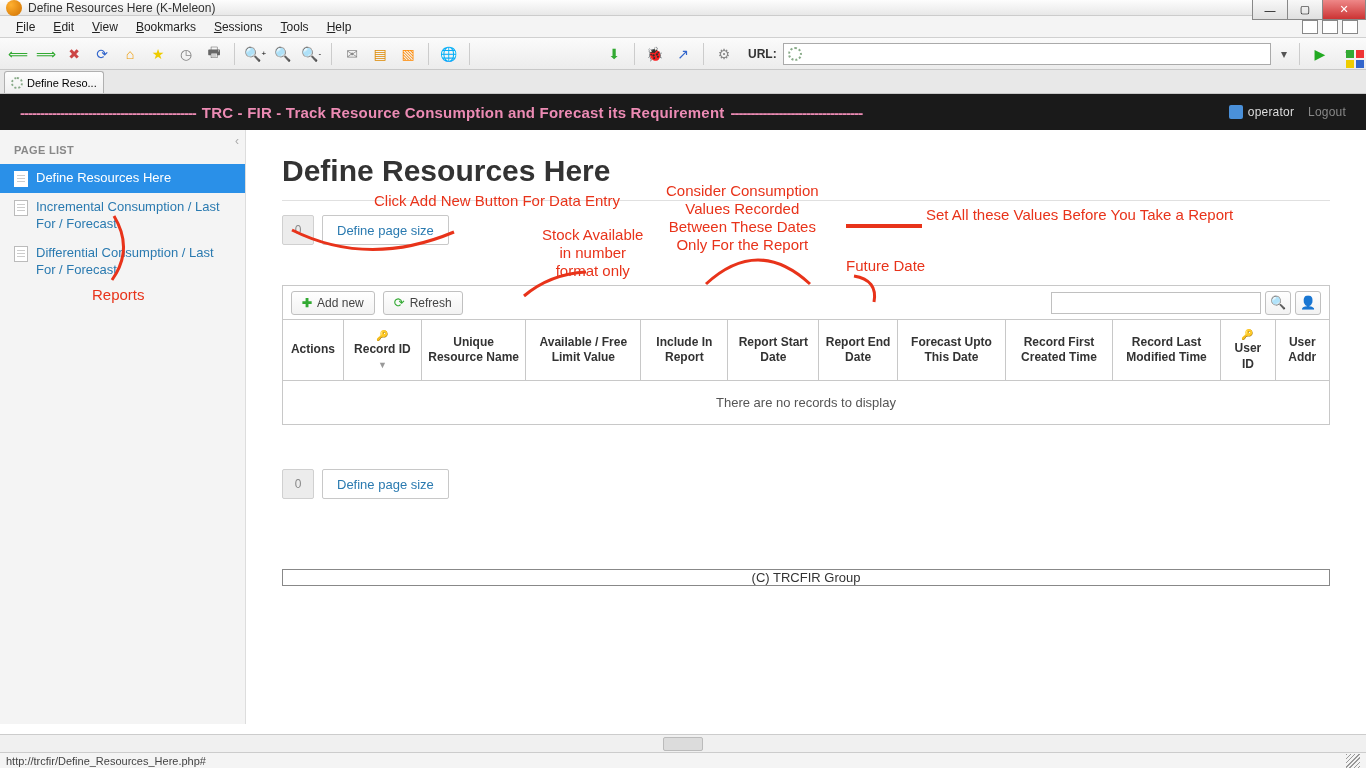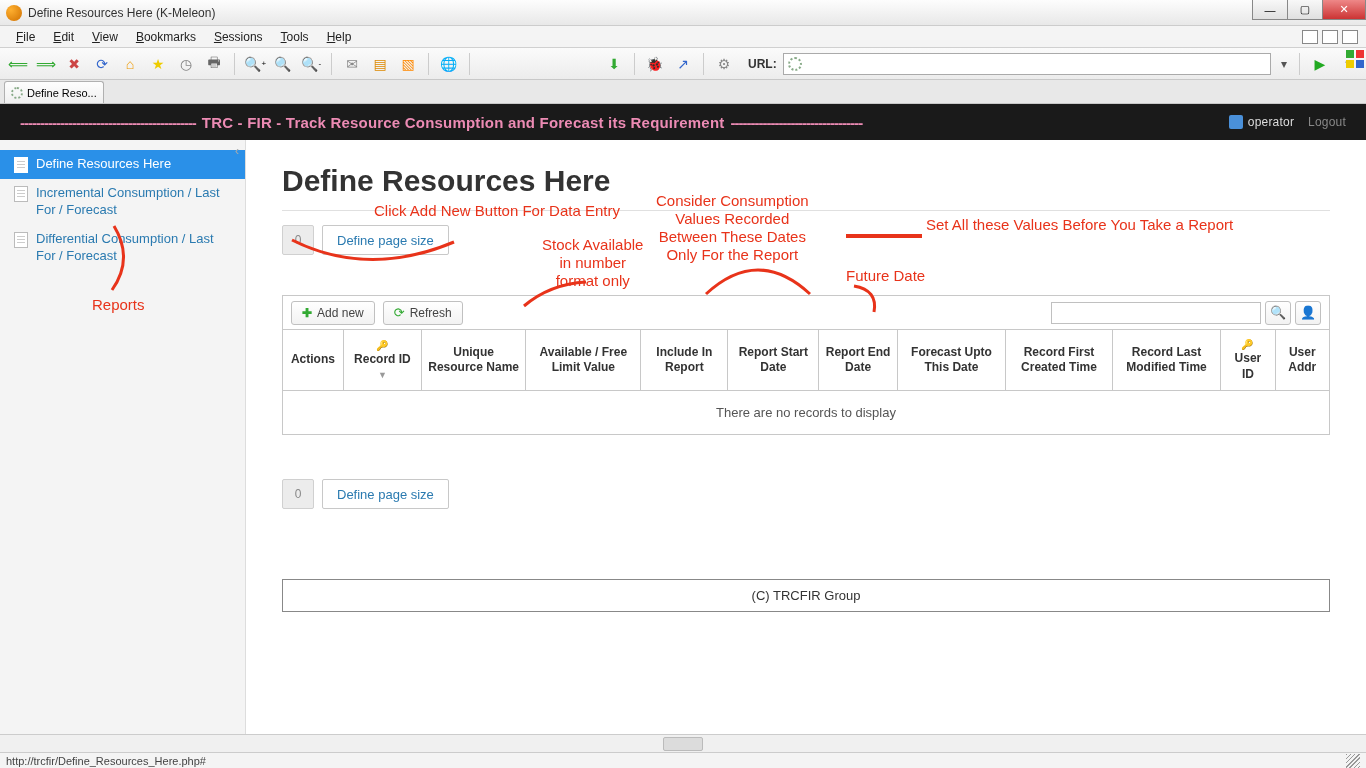--- a/index.html
+++ b/index.html
@@ -1,19 +1,19 @@
 <!DOCTYPE html>
 <html><head>
 <meta charset="utf-8">
 <style>
 * { margin: 0; padding: 0; box-sizing: border-box; font-family: "Segoe UI", Tahoma, sans-serif; }
 body { width: 1366px; height: 768px; background: #fff; overflow: hidden; position: relative; font-size: 12px; }
 
 
-.titlebar { height: 26px; background: linear-gradient(#fdfdfd,#e8e8e8); border-bottom: 1px solid #ccc; display: flex; align-items: center; padding: 0 6px; position: relative; }
+.titlebar { height: 16px; background: linear-gradient(#fdfdfd,#e8e8e8); border-bottom: 1px solid #ccc; display: flex; align-items: center; padding: 0 6px; position: relative; }
 .titlebar .favicon { width: 16px; height: 16px; background: radial-gradient(circle at 30% 30%, #ffb030, #d07000); border-radius: 50%; margin-right: 6px; }
 .titlebar .title { font-size: 12px; color: #333; }
 .winbtns { position: absolute; right: 0; top: 0; display: flex; }
 .winbtn { width: 36px; height: 20px; border: 1px solid #888; border-top: none; display: flex; align-items: center; justify-content: center; font-size: 11px; margin-left: -1px; background: linear-gradient(#f8f8f8,#e0e0e0); cursor: pointer; }
 .winbtn.close { background: linear-gradient(#e88,#c33); color: #fff; width: 44px; }
 .winbtn.max { background: linear-gradient(#f8f8f8,#e0e0e0); }
 .winbtn.min { }
 
 
 .menubar { height: 22px; background: #f4f4f4; border-bottom: 1px solid #d0d0d0; display: flex; align-items: center; padding: 0 8px; gap: 2px; }
@@ -80,21 +80,21 @@
 table.datatbl th { border: 1px solid #c8c8c8; padding: 8px 6px; font-size: 12px; font-weight: bold; color: #333; background: #fff; vertical-align: middle; text-align: center; line-height: 1.3; position: relative; }
 table.datatbl th .key { color: #caa733; font-size: 10px; display: block; }
 table.datatbl th .sort { color: #999; font-size: 9px; display: block; margin-top: 2px; }
 table.datatbl td.empty { text-align: center; padding: 14px; color: #555; font-size: 13px; border: 1px solid #c8c8c8; }
 
 
 .anno { position: absolute; color: #e8331a; font-size: 15px; font-family: "Arial", sans-serif; white-space: pre; pointer-events: none; text-align: center; line-height: 1.2; }
 .curve { position: absolute; pointer-events: none; }
 
 
-.copyright { margin-top: 70px; border: 1px solid #888; padding: 8px; text-align: center; font-size: 13px; color: #333; }
+.copyright { margin-top: 70px; border: 1px solid #888; padding: 0; text-align: center; font-size: 13px; color: #333; }
 .hscroll { position: absolute; left: 0; right: 0; bottom: 16px; height: 18px; background: #f0f0f0; border-top: 1px solid #ccc; display: flex; align-items: center; }
 .hscroll .thumb { position: absolute; left: 50%; transform: translateX(-50%); width: 40px; height: 14px; background: #dcdcdc; border: 1px solid #bbb; border-radius: 2px; }
 .statusbar { position: absolute; left: 0; right: 0; bottom: 0; height: 16px; background: #f4f4f4; border-top: 1px solid #ccc; font-size: 11px; color: #444; padding: 0 6px; display: flex; align-items: center; }
 .statusbar .grip { margin-left: auto; width: 14px; height: 14px; background: repeating-linear-gradient(135deg,#999 0 1px,transparent 1px 3px); }
 
 
 .exticon { position: absolute; right: 2px; top: 50px; width: 18px; height: 18px; }
 .exticon svg { width: 18px; height: 18px; }
 </style>
 </head>
@@ -189,20 +189,21 @@
       <div class="av"></div>
       <span>operator</span>
     </div>
     <span class="lo">Logout</span>
   </div>
 </div>
 
 <div class="mainwrap">
   <div class="sidebar">
     <div class="collapse">‹</div>
+    <h5>PAGE LIST</h5>
     <div class="navitem active">
       <div class="pico"></div>
       <span>Define Resources Here</span>
     </div>
     <div class="navitem">
       <div class="pico"></div>
       <span>Incremental Consumption / Last For / Forecast</span>
     </div>
     <div class="navitem">
       <div class="pico"></div>
@@ -216,21 +217,21 @@
   </div>
 
   <div class="content">
     <h1>Define Resources Here</h1>
     <hr>
 
     <div class="anno" style="left:128px;top:62px">Click Add New Button For Data Entry</div>
     <div class="anno" style="left:296px;top:96px">Stock Available
 in number
 format only</div>
-    <div class="anno" style="left:410px;top:52px">Consider Consumption
+    <div class="anno" style="left:420px;top:52px">Consider Consumption
 Values Recorded
 Between These Dates
 Only For the Report</div>
     <div class="anno" style="left:680px;top:76px">Set All these Values Before You Take a Report</div>
     <div class="anno" style="left:600px;top:127px">Future Date</div>
 
     <svg class="curve" style="left:42px;top:88px" width="170" height="50">
         <path d="M4 12 Q 80 50 166 14" stroke="#e8331a" stroke-width="3" fill="none"></path>
       </svg>
     <svg class="curve" style="left:274px;top:140px" width="70" height="30">

